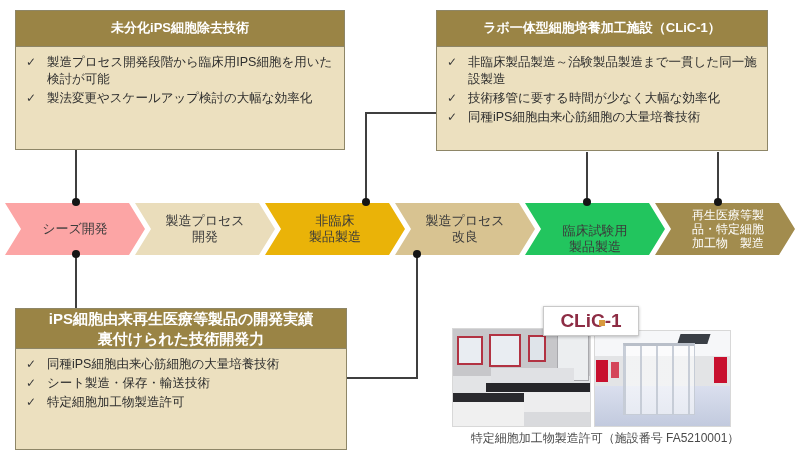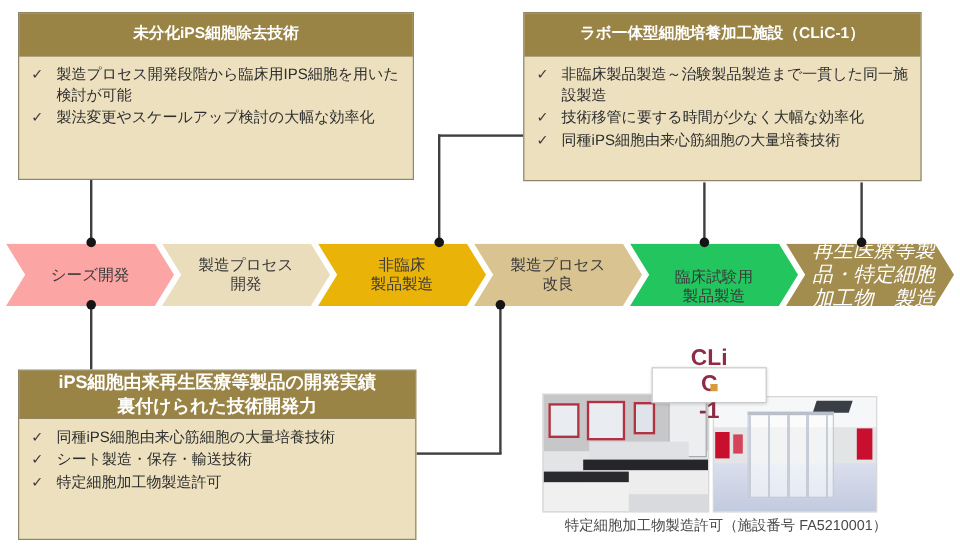--- a/index.html
+++ b/index.html
@@ -20,31 +20,31 @@
   .check { width:14px; flex:0 0 14px; margin-right:7px; margin-left:2px; color:#3a3a3a;
            font-size:12px; font-weight:bold; }
   .check-text { flex:1; }
 
   
   #chevrons { position:absolute; left:0; top:203px; width:800px; height:52px; z-index:1; }
   .chevron { position:absolute; top:0; width:140px; height:52px;
              clip-path:polygon(0 0, calc(100% - 16px) 0, 100% 50%, calc(100% - 16px) 100%, 0 100%, 16px 50%);
              display:flex; align-items:center; justify-content:center; }
   .chev-label { text-align:center; font-size:13px; line-height:1.25; width:100%; padding:0 14px; }
-  .chevron:nth-child(6) .chev-label { font-size:17px; line-height:1.18; padding:0 12px 0 18px;font-style:italic; }
+  .chevron:nth-child(6) .chev-label { font-size:12px; line-height:1.18; padding:0 12px 0 18px; }
 
   
   .cline { position:absolute; background:#3f3f3f; z-index:0; }
   .cdot  { position:absolute; width:8px; height:8px; border-radius:50%; background:#151515; z-index:3; }
 
   
   .clic-logo { position:absolute; left:543px; top:306px; width:96px; height:30px;
                background:#ffffff; border:1px solid #c9c9c9; box-shadow:0 1px 3px rgba(0,0,0,.25);
                display:flex; align-items:center; justify-content:center; z-index:5;
-               font-weight:bold; font-size:19px; color:#8d2c44; letter-spacing:0;flex-direction:column; }
+               font-weight:bold; font-size:19px; color:#8d2c44; letter-spacing:0; }
   .logo-c { position:relative; display:inline-block; }
   .logo-cube { position:absolute; width:6px; height:6px; background:#d89a3e; right:0px; top:10px; }
 
   .photo { position:absolute; border:1px solid #d8d8d8; overflow:hidden; z-index:2; background:#e3e4e6; }
   .photo > div { position:absolute; }
   #photo-left  { left:452px; top:328px; width:139px; height:99px; }
   #photo-right { left:594px; top:330px; width:137px; height:97px; }
 
   
   .pl-wall { left:0; top:0; width:100%; height:48%; background:#c7c7ca; }

